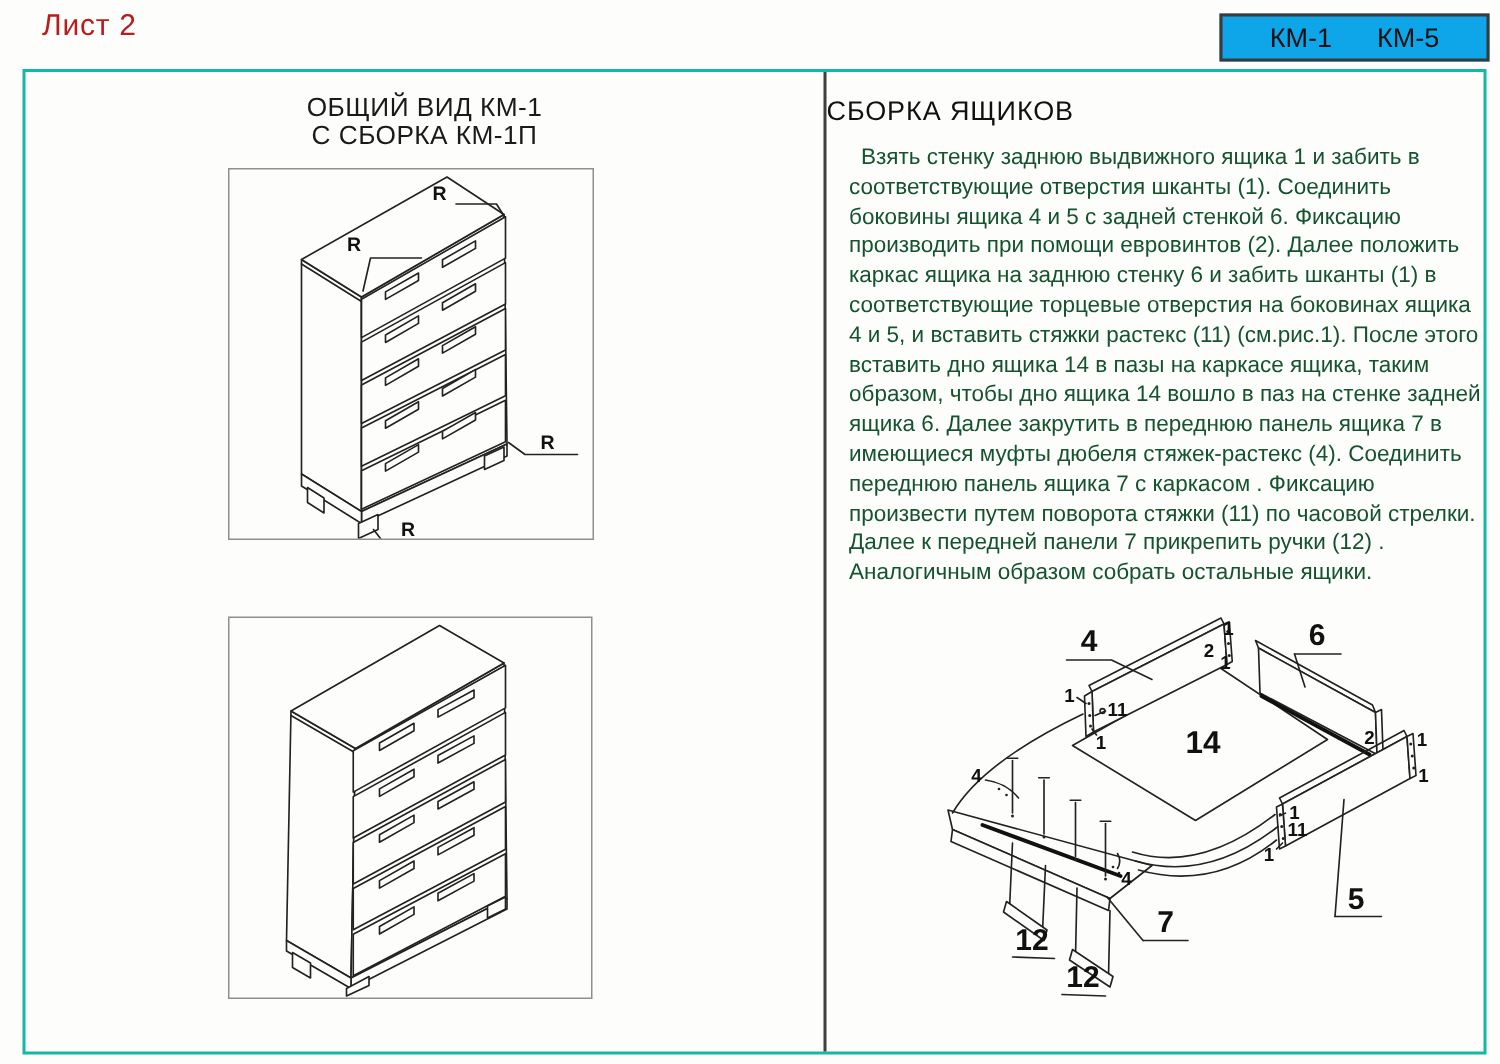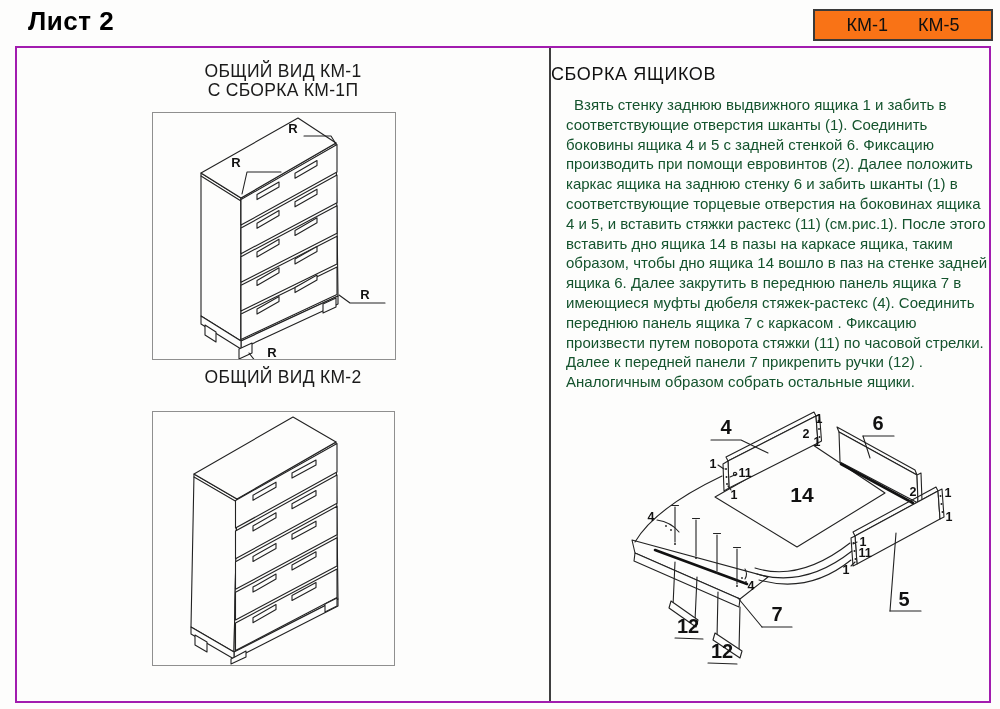--- a/index.html
+++ b/index.html
@@ -3,31 +3,31 @@
 <meta charset="utf-8">
 <style>
   html,body{margin:0;padding:0;}
   body{
     width:1000px;height:709px;position:relative;overflow:hidden;
     background:#fdfdfc;color:#161616;
     font-family:"Liberation Sans","DejaVu Sans",sans-serif;
   }
   .sheet-title{
     position:absolute;left:28px;top:6px;
-    font-size:26px;font-weight:bold;letter-spacing:.5px;color:#000000;
+    font-size:20px;font-weight:normal;letter-spacing:.5px;color:#b91c1c;
   }
   .model-box{
     position:absolute;left:813px;top:9px;width:180px;height:32px;
-    border:2px solid #3a3a3a;box-sizing:border-box;background:#f97316;
+    border:2px solid #3a3a3a;box-sizing:border-box;background:#0ea5e9;
     display:flex;align-items:center;justify-content:center;gap:30px;
     font-size:18px;color:#111;
   }
   .main-frame{
     position:absolute;left:15px;top:46px;width:976px;height:657px;
-    border:2px solid #a21caf;box-sizing:border-box;background:#fdfdfc;
+    border:2px solid #14b8a6;box-sizing:border-box;background:#fdfdfc;
   }
   .divider{position:absolute;left:532px;top:0;width:2px;height:100%;background:#3f3f3f;}
   .view-title{
     position:absolute;left:0;width:532px;text-align:center;
     font-size:17.5px;line-height:19px;color:#1a1a1a;letter-spacing:.3px;
   }
   .t1{top:14px;} .t2{top:320px;}
   .figure-box{
     position:absolute;border:1px solid #8f8f8f;background:#fdfdfc;box-sizing:border-box;
   }
@@ -107,21 +107,20 @@
       <polyline class="ink" points="128,59 94,59 89,81"></polyline>
       <text class="lbl-r" x="83" y="54" text-anchor="middle">R</text>
       <polyline class="ink" points="232,190 197,190 186,182"></polyline>
       <text class="lbl-r" x="212" y="186" text-anchor="middle">R</text>
       <polyline class="ink" points="136,249 103,249 96,240"></polyline>
       <text class="lbl-r" x="119" y="244" text-anchor="middle">R</text>
     </svg>
   </div>
 
   <div class="view-title t2">
-    <div>ОБЩИЙ ВИД КМ-2</div>
   </div>
 
   <div class="figure-box box2">
     <svg width="241" height="253" viewBox="0 0 241 253">
       <polygon class="face" points="41,62 84,87 81,240 38,215"></polygon>
       <polygon class="face" points="84,87 183,30 185,187 81,240"></polygon>
       <polygon class="face" points="41,62 140,5 183,30 84,87"></polygon>
       <polyline class="ink" points="41,65 84,90 183,33"></polyline>
       <g>
         <polygon class="face" points="82.5,88.5 184,31.5 184,59.9 82.5,116.1"></polygon>

